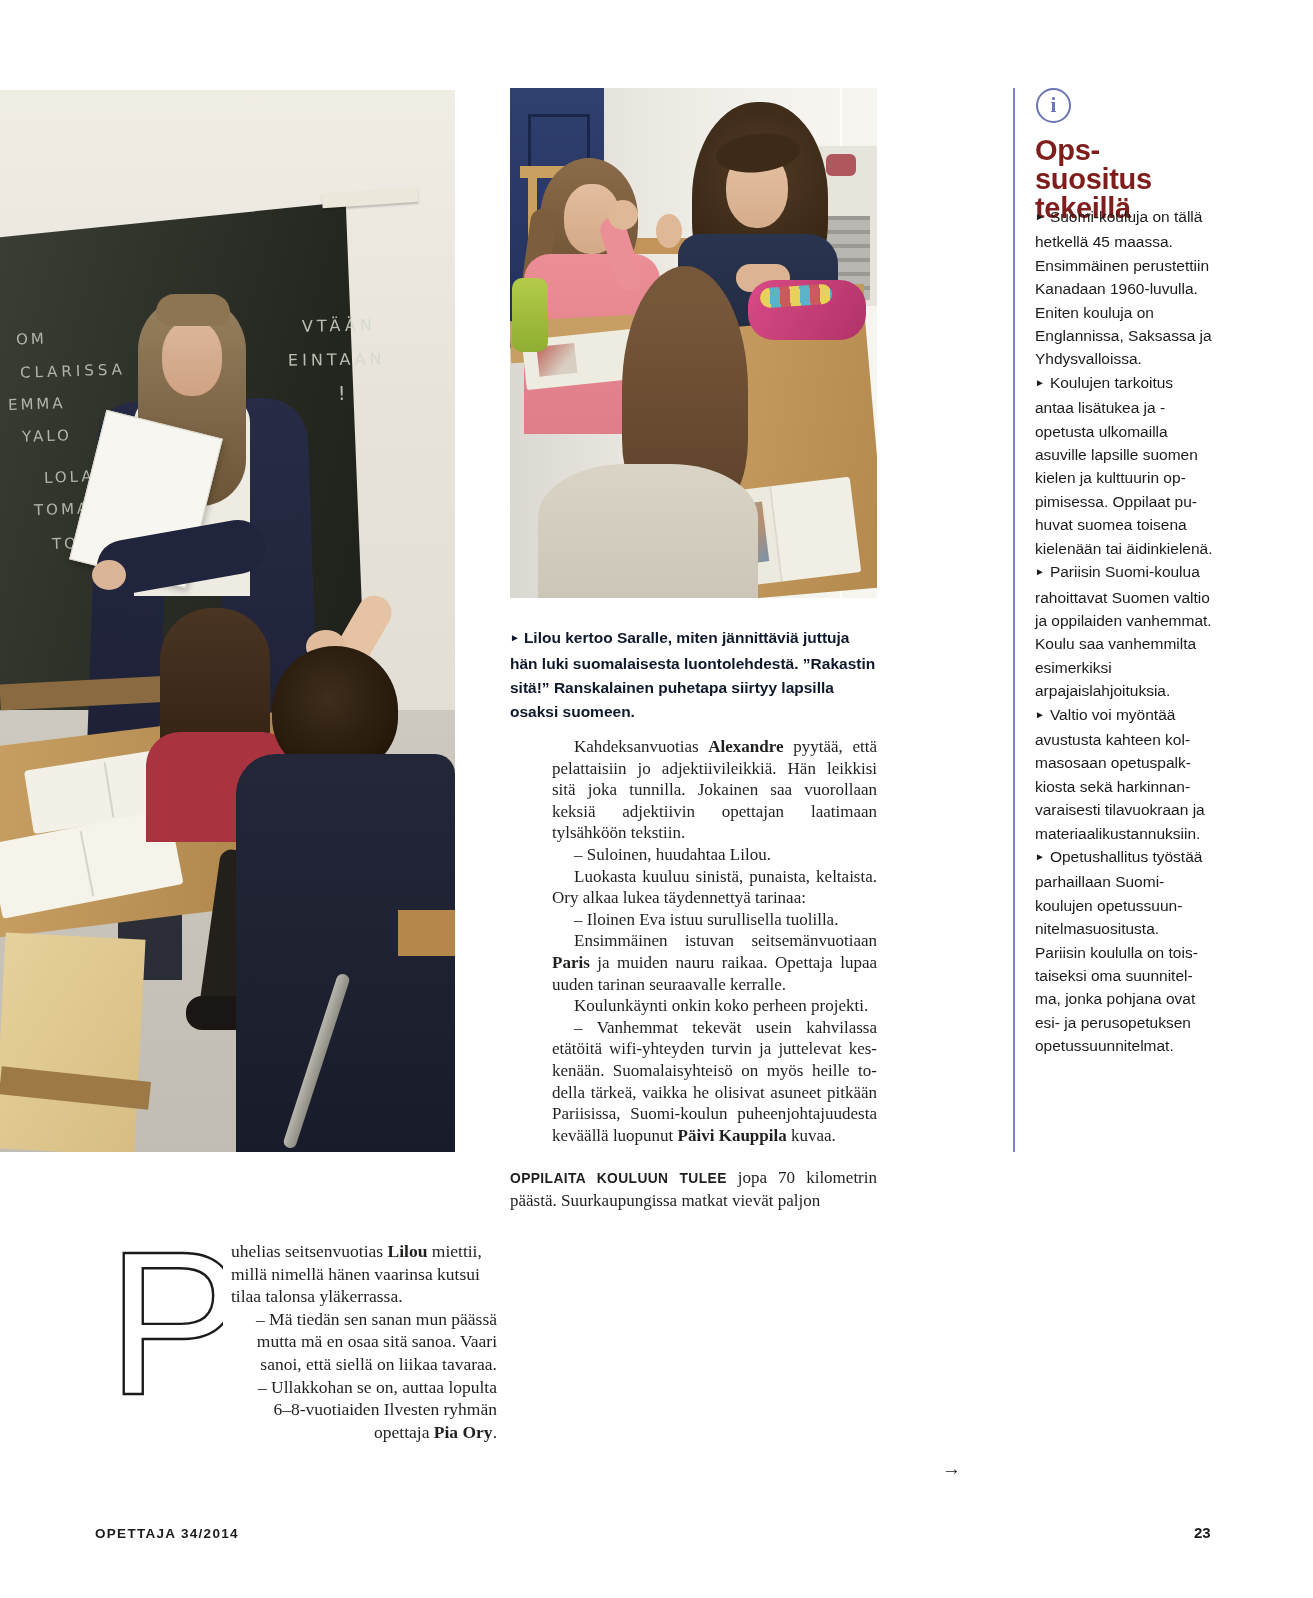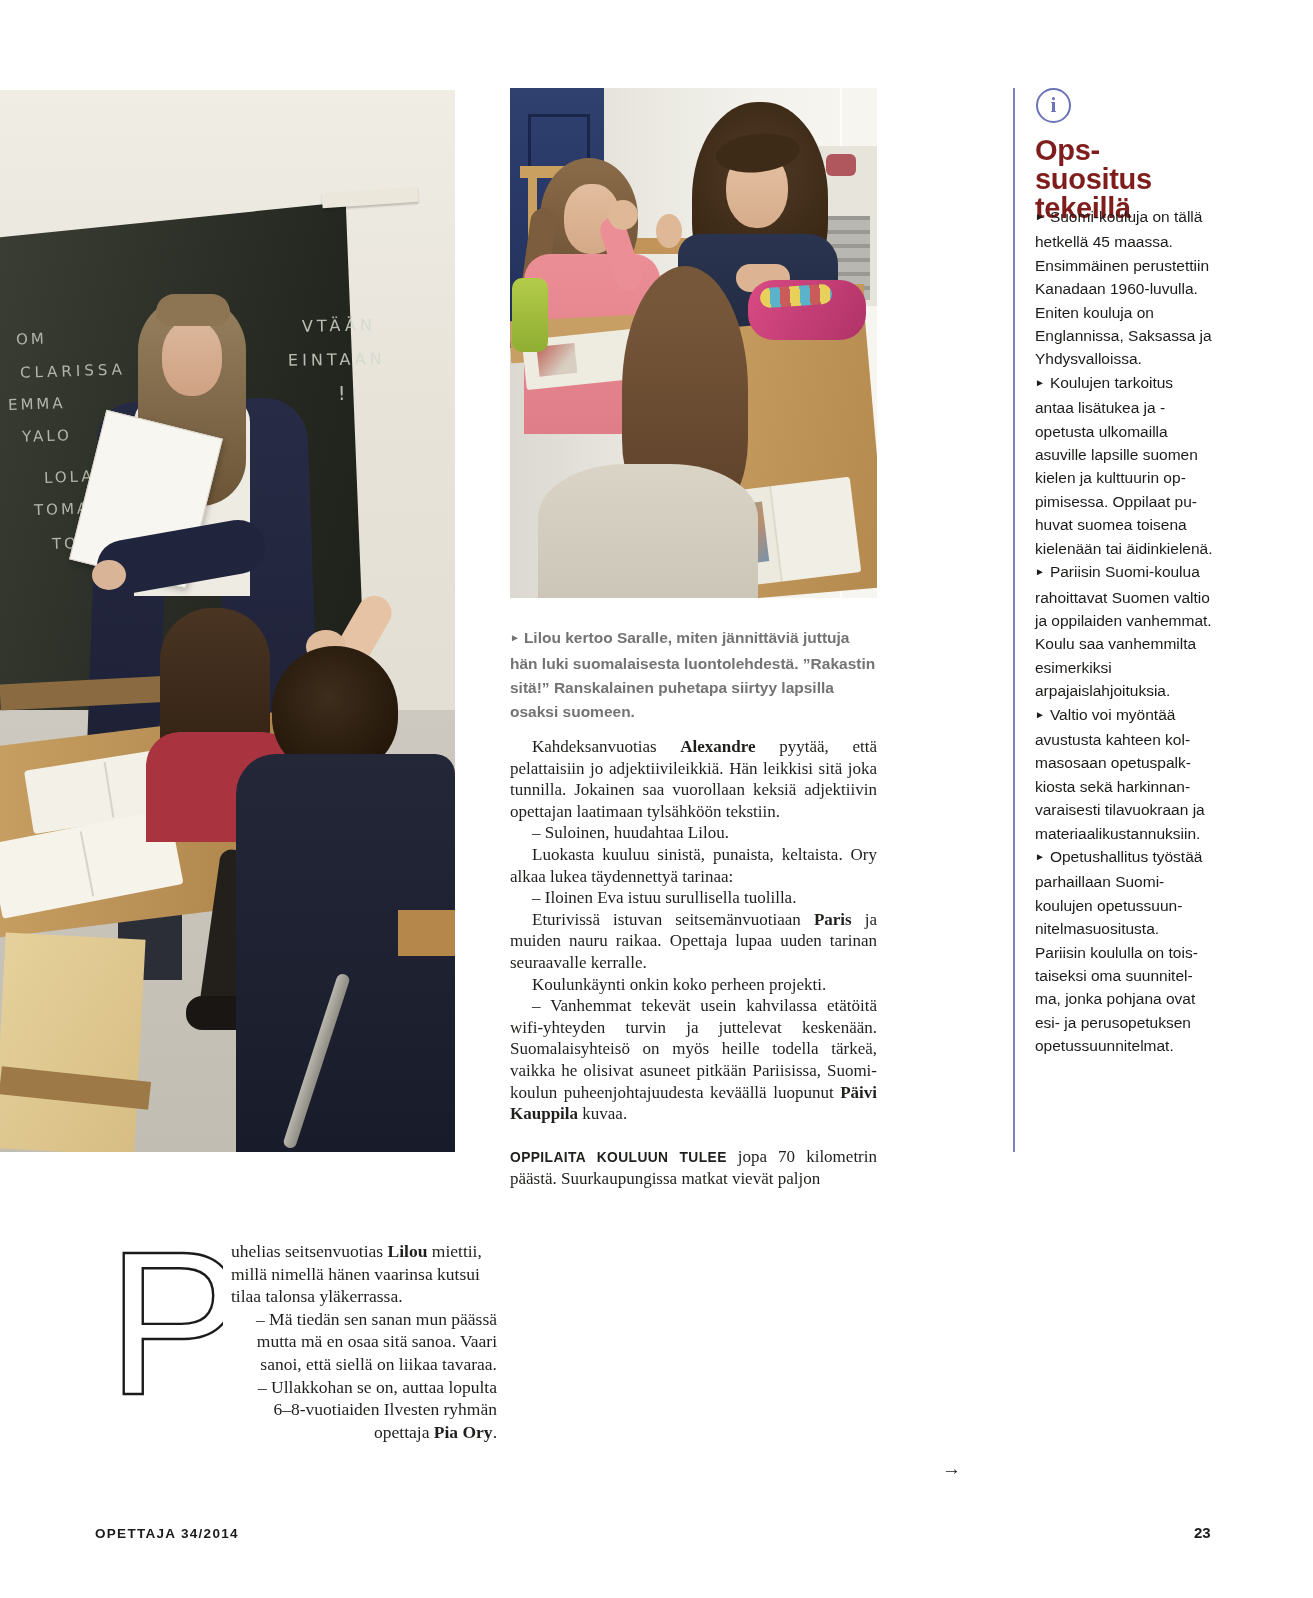--- a/index.html
+++ b/index.html
@@ -4,26 +4,26 @@
 <style>
   html,body{margin:0;padding:0;background:#ffffff;}
   .page{position:relative;width:1313px;height:1598px;background:#fff;overflow:hidden;
         font-family:"Liberation Serif","DejaVu Serif",serif;color:#1f1f1d;}
   .ph{position:absolute;overflow:hidden;}
   .ph div{position:absolute;}
 
   
   .caption{position:absolute;left:510px;top:610px;width:367px;
            font-family:"Liberation Sans","DejaVu Sans",sans-serif;font-weight:bold;
-           font-size:15.5px;line-height:24px;color:#737373;}
+           font-size:15.5px;line-height:24px;color:#0f172a;}
   .caption .tri{font-size:10px;position:relative;top:-2px;margin-right:4px;}
   .article{position:absolute;left:510px;top:736px;width:367px;
            font-size:17px;line-height:21.6px;text-align:justify;hyphens:auto;}
   .article p{margin:0;}
-  .article .ind{text-indent:22px;}
+  .article .ind{text-indent:22px;margin-left:42px;}
   .article .gap{margin-top:21px;}
   .nm{font-weight:bold;}
   .lead{font-family:"Liberation Sans","DejaVu Sans",sans-serif;font-weight:bold;
         font-size:13.8px;letter-spacing:.4px;}
   .cont-arrow{position:absolute;left:942px;top:1458px;
         font-family:"Liberation Sans",sans-serif;font-weight:bold;font-size:19px;color:#161614;}
 
   
   .sb-rule{position:absolute;left:1013px;top:88px;width:2px;height:1064px;background:#7b83c0;}
   .info-icon{position:absolute;left:1036px;top:88px;width:31px;height:31px;border:2.5px solid #6b74b6;
@@ -164,21 +164,21 @@
     <div style="left:28px;top:376px;width:220px;height:134px;background:linear-gradient(180deg,#d9d4c6,#cbc6b8);border-radius:40% 40% 0 0;"></div>
   </div>
 
   <p class="caption"><span class="tri">►</span><span>Lilou kertoo Saralle, miten jännittäviä juttuja hän luki suomalaisesta luontolehdestä. ”Rakastin sitä!” Ranskalainen puhetapa siirtyy lapsilla osaksi suomeen.</span></p>
 
   <div class="article">
     <p class="ind"><span>Kahdeksanvuotias </span><b class="nm">Alexandre</b><span> pyytää, että pelattaisiin jo adjektiivi­leikkiä. Hän leikkisi sitä joka tunnilla. Jokainen saa vuorollaan keksiä adjektiivin opettajan laatimaan tylsähköön tekstiin.</span></p>
     <p class="ind">– Suloinen, huudahtaa Lilou.</p>
     <p class="ind">Luokasta kuuluu sinistä, punaista, keltaista. Ory alkaa lukea täydennettyä tarinaa:</p>
     <p class="ind">– Iloinen Eva istuu surullisella tuolilla.</p>
-    <p class="ind"><span>Eturivissä istuvan seitsemänvuotiaan </span><b class="nm">Paris</b><span> ja muiden nauru raikaa. Opettaja lupaa uuden tarinan seuraavalle kerralle.</span></p>
+    <p class="ind"><span>Ensimmäinen istuvan seitsemänvuotiaan </span><b class="nm">Paris</b><span> ja muiden nauru raikaa. Opettaja lupaa uuden tarinan seuraavalle kerralle.</span></p>
     <p class="ind">Koulunkäynti onkin koko perheen projekti.</p>
     <p class="ind"><span>– Vanhemmat tekevät usein kahvilassa etätöitä wifi-yhteyden turvin ja juttelevat kes­kenään. Suomalaisyhteisö on myös heille to­della tärkeä, vaikka he olisivat asuneet pitkään Pariisissa, Suomi-koulun puheenjohtaju­udesta keväällä luopunut </span><b class="nm">Päivi Kauppila</b><span> kuvaa.</span></p>
     <p class="gap"><b class="lead">OPPILAITA KOULUUN TULEE</b><span> jopa 70 kilometrin päästä. Suurkaupungissa matkat vievät paljon</span></p>
   </div>
   <div class="cont-arrow">→</div>
 
   <div class="sb-rule"></div>
   <div class="info-icon">
       <span>i</span>
     </div>

